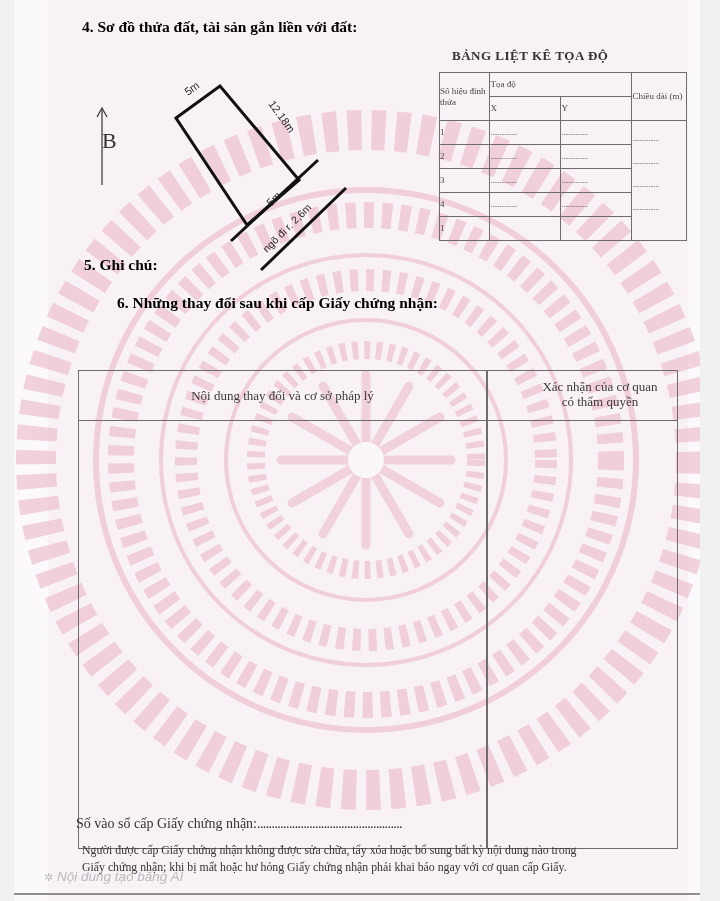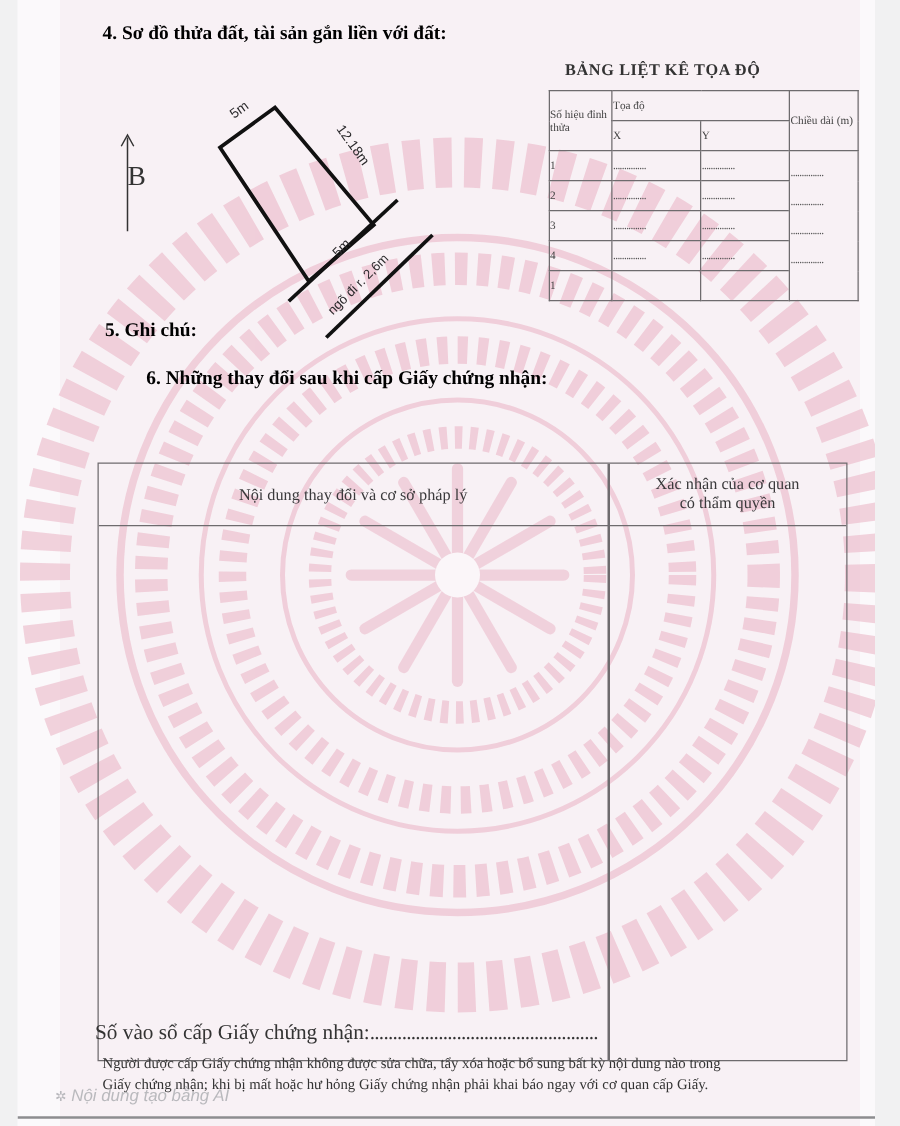--- a/index.html
+++ b/index.html
@@ -29,21 +29,21 @@
     border: 1.5px solid #6e6b6e; padding: 0; font-weight: normal; line-height: 11px;
   }
   .dots { color: #555; letter-spacing: -0.5px; font-size: 9px; }
   .changes {
     position: absolute; left: 64px; top: 322px; width: 600px; height: 479px;
     border: 1.5px solid #6e6b6e; box-sizing: border-box; margin-top: 48px;
   }
   .changes .hdr-row { position: absolute; left: 0; top: 0; width: 100%; height: 49px; border-bottom: 1.5px solid #6e6b6e; }
   .changes .vdiv { position: absolute; left: 407px; top: 0; width: 1.5px; height: 100%; background: #6e6b6e; }
   .col-head { position: absolute; font-size: 13px; color: #3a393b; text-align: center; line-height: 15px; }
-  .footer-line { font-size: 17px; color: #333; white-space: nowrap; }
+  .footer-line { font-size: 14px; color: #333; white-space: nowrap; }
   .notice { font-size: 11.8px; color: #333; line-height: 17px; white-space: nowrap; }
   .ai-label { font-family: "Liberation Sans", "DejaVu Sans", sans-serif; font-size: 13.5px; color: #b9b9bd; white-space: nowrap; }
   .bottom-rule { position: absolute; left: 0; top: 893px; width: 686px; height: 2px; background: #8d8d90; }
 </style>
 </head>
 <body>
 
 <div class="page">
   <div class="inner-tint"></div>
 
@@ -141,21 +141,21 @@
     </table>
 
   <div class="abs h-section" style="left:70px; top:256px;">5. Ghi chú:</div>
 
   <div class="abs h-section" style="left:70px; top:294px;margin-left:33px;">6. Những thay đổi sau khi cấp Giấy chứng nhận:</div>
 
   <div class="changes">
     <div class="hdr-row"></div>
     <div class="vdiv"></div>
     <div class="col-head" style="left:0; top:17px; width:407px;">Nội dung thay đổi và cơ sở pháp lý</div>
-    <div class="col-head" style="left:408px; top:8px; width:190px;">
+    <div class="col-head" style="left:408px; top:8px; width:190px;padding-left:18px;">
       <div>Xác nhận của cơ quan</div>
       <div>có thẩm quyền</div>
     </div>
     <div class="abs" style="left:0; top:50px; width:407px; height:427px;"></div>
     <div class="abs" style="left:409px; top:50px; width:189px; height:427px;"></div>
   </div>
 
   <div class="abs footer-line" style="left:62px; top:816px;">
     <span>Số vào sổ cấp Giấy chứng nhận:</span><span style="letter-spacing:-0.6px;">..................................................</span>
   </div>

